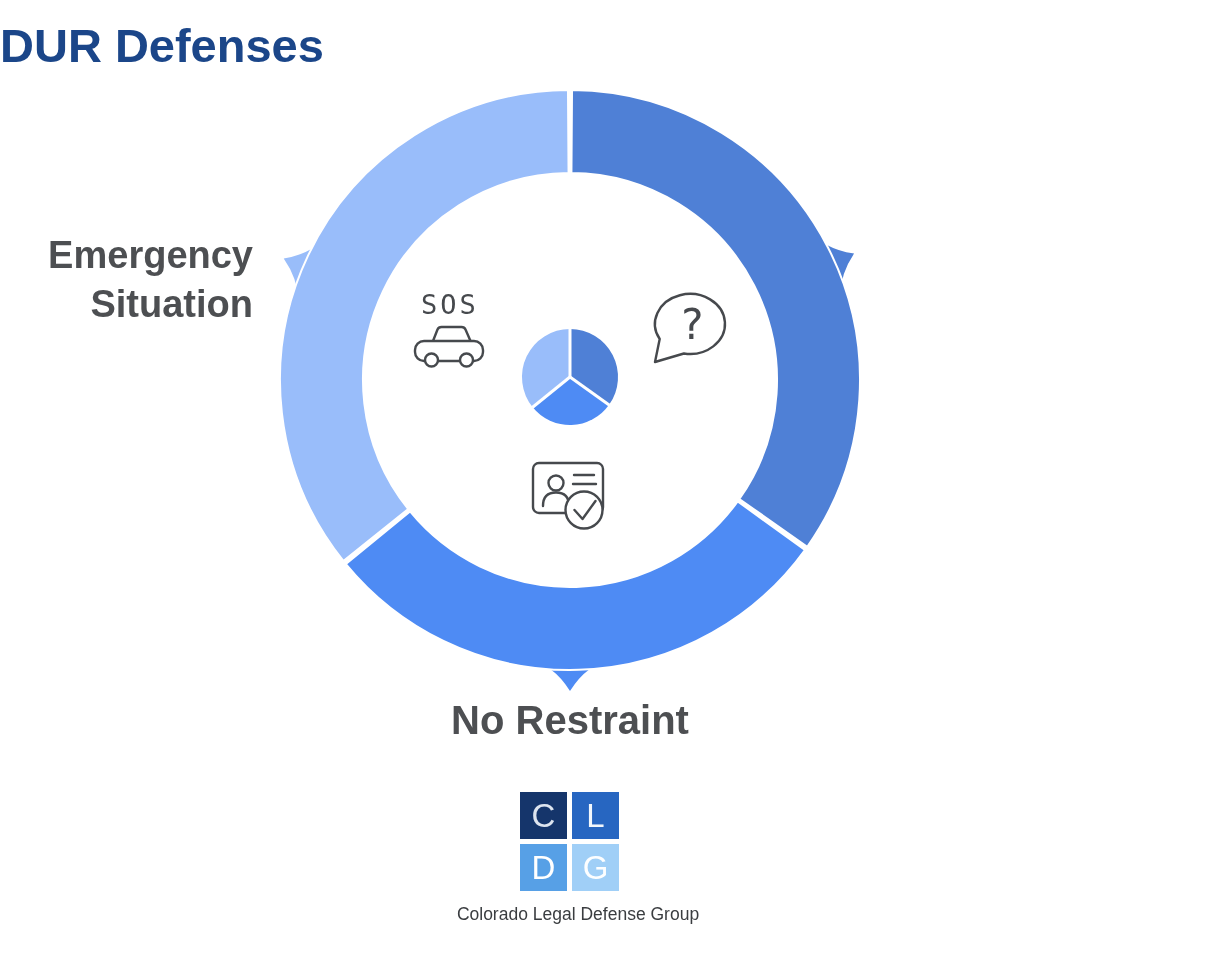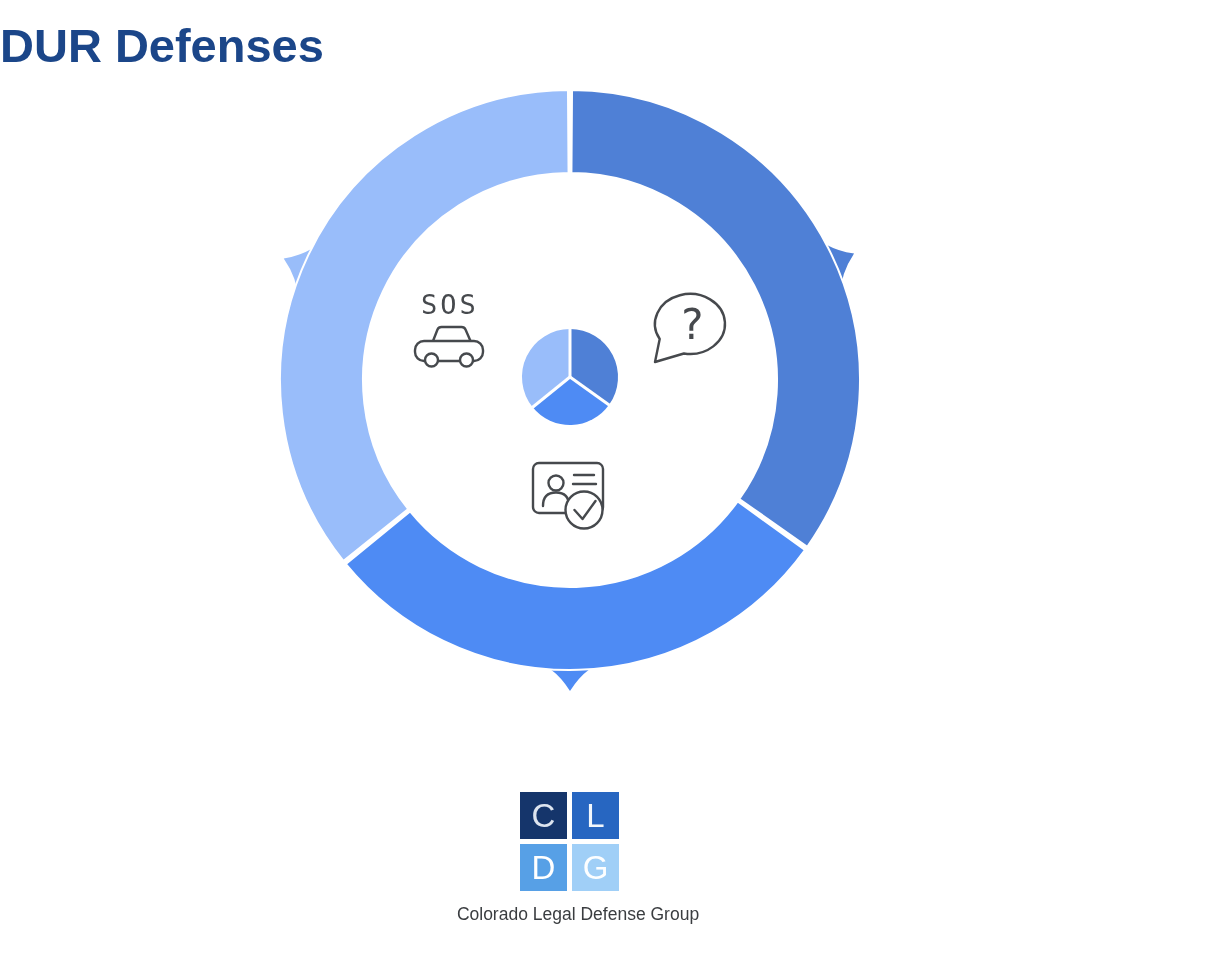--- a/index.html
+++ b/index.html
@@ -72,24 +72,31 @@
       <rect class="fillw" x="533" y="463" width="70" height="50" rx="6"></rect>
       <circle class="fillw" cx="556" cy="483" r="7.5"></circle>
       <path d="M543 506 Q543 492.5 556 492.5 Q569 492.5 569 506"></path>
       <path d="M574 475 L594 475"></path>
       <path d="M573 484 L596 484"></path>
       <circle class="fillw" cx="584" cy="510" r="18.5"></circle>
       <path d="M574.5 510 L582.5 519 L595.5 501"></path>
     </g>
   </svg>
 
+  <div class="label label-left">
+    <span>Emergency</span>
+    <span>Situation</span>
+  </div>
 
   <div class="label label-right">
   </div>
 
+  <div class="label label-bottom">
+    <span>No Restraint</span>
+  </div>
 
   <div class="logo">
     <div class="logo-square" style="background: rgb(21, 53, 107); color: rgb(221, 228, 239);">C</div>
     <div class="logo-square" style="background: rgb(39, 102, 193); color: rgb(242, 247, 252);">L</div>
     <div class="logo-square" style="background: rgb(87, 160, 230); color: rgb(255, 255, 255);">D</div>
     <div class="logo-square" style="background: rgb(160, 207, 247); color: rgb(253, 254, 255);">G</div>
   </div>
 
   <div class="copyright">
     <div>Colorado Legal Defense Group</div>

